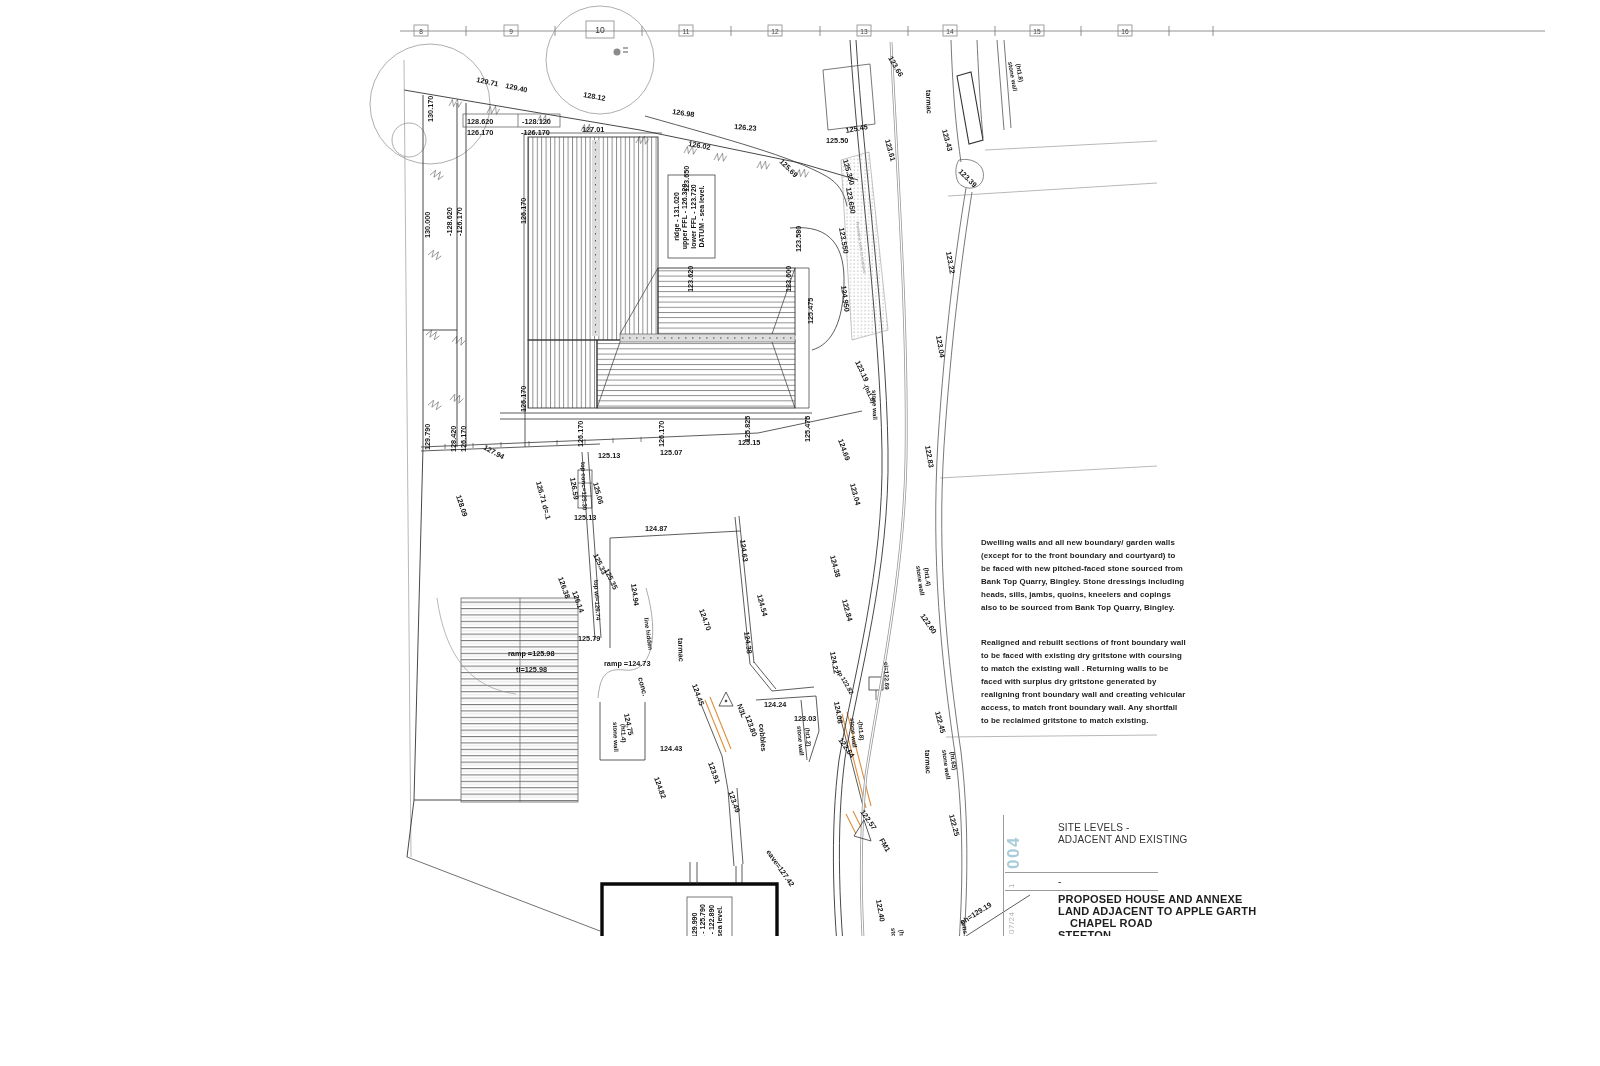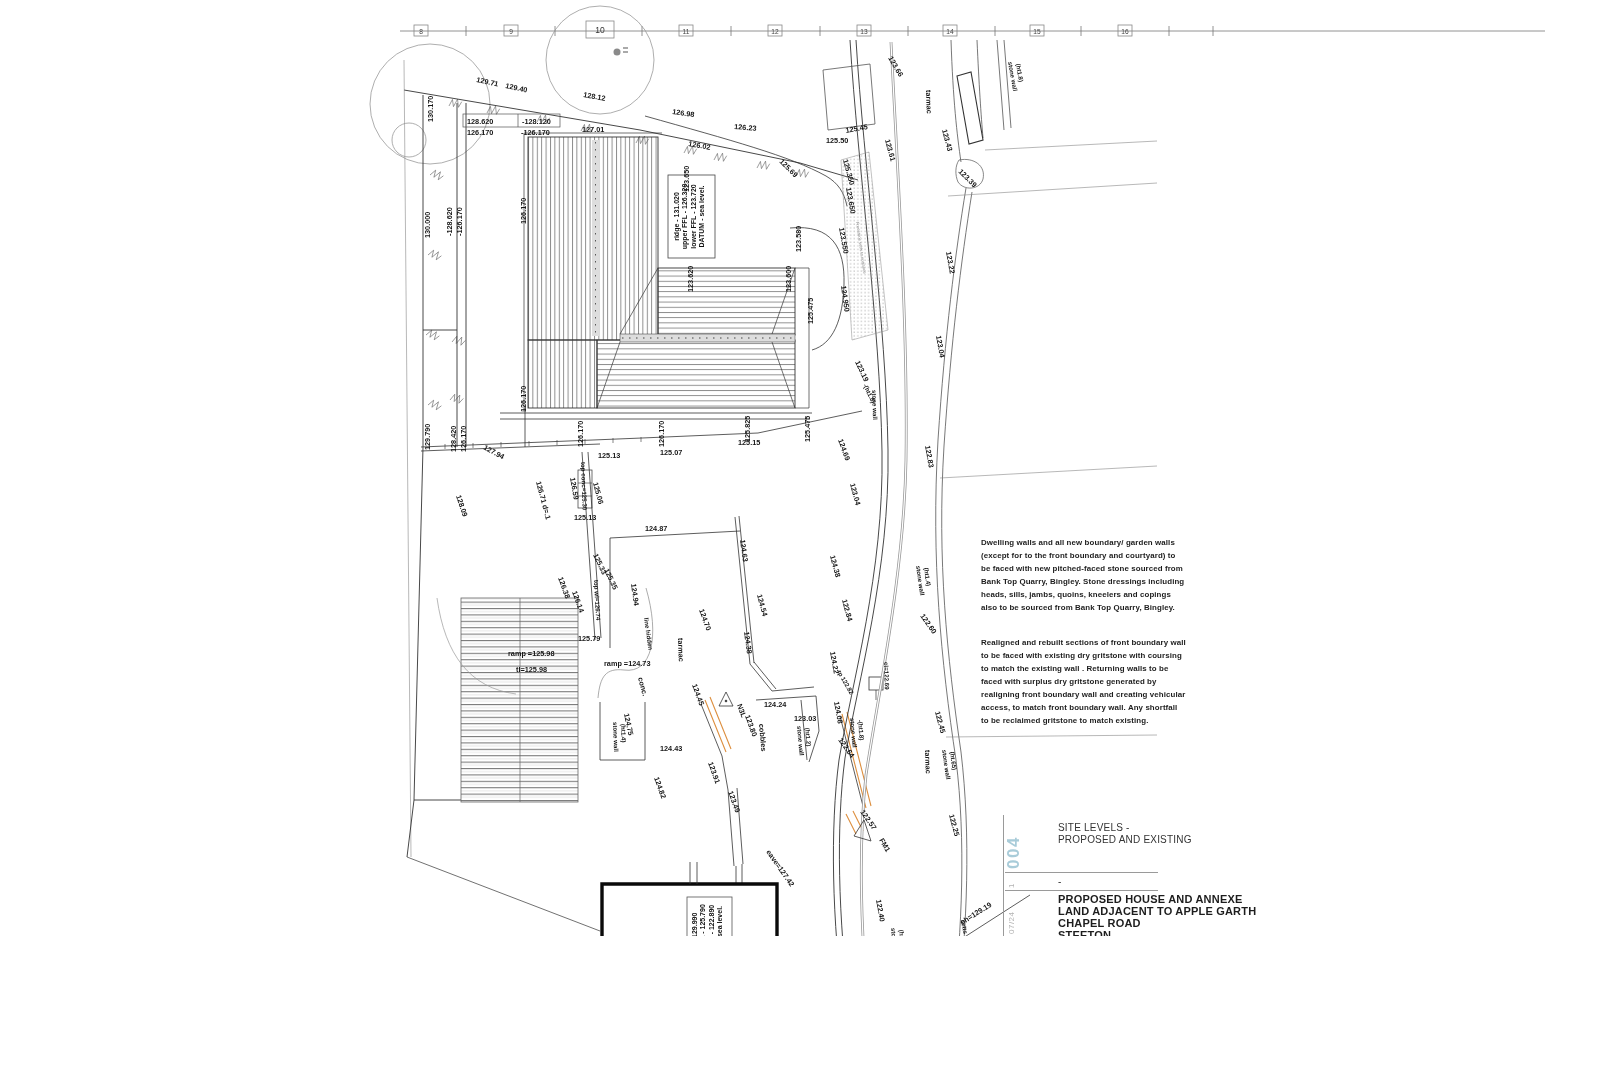--- a/index.html
+++ b/index.html
@@ -419,26 +419,26 @@
   <div class="tb-line" style="left:1005px;top:890px;width:153px;"></div>
   <div class="tb-line" style="left:1005px;top:942px;width:153px;"></div>
   <div class="tb-line" style="left:1005px;top:963px;width:153px;"></div>
 
   <div class="rot dwgnum" style="left:1004px;top:869px;">004</div>
   <div class="rot stripfield" style="left:1007px;top:888px;">1</div>
   <div class="rot stripfield" style="left:1007px;top:934px;">07/24</div>
   <div class="rot stripfield" style="left:1007px;top:960px;">A1</div>
 
   <div class="tb-title" style="top:822px;">SITE LEVELS -</div>
-  <div class="tb-title" style="top:834px;">PROPOSED AND EXISTING</div>
+  <div class="tb-title" style="top:834px;">ADJACENT AND EXISTING</div>
   <div class="tb-title" style="top:876px;">-</div>
 
   <div class="tb-proj" style="top:893px;">PROPOSED HOUSE AND ANNEXE</div>
   <div class="tb-proj" style="top:905px;">LAND ADJACENT TO APPLE GARTH</div>
-  <div class="tb-proj" style="top:917px;">CHAPEL ROAD</div>
+  <div class="tb-proj" style="top:917px;margin-left:12px;">CHAPEL ROAD</div>
   <div class="tb-proj" style="top:929px;text-align:center;">STEETON</div>
 
   <div class="tb-title" style="top:947px;">1:100</div>
 
   <div class="logo1" style="top:962px;">planet</div>
   <div class="logo1" style="top:1004px;">architecture</div>
   <div class="contact" style="top:999px;">+44(0)7595 588 688</div>
   <div class="contact mail" style="top:1005px;">info@planetarchitecture.co.uk</div>
 </div>
 </div>

